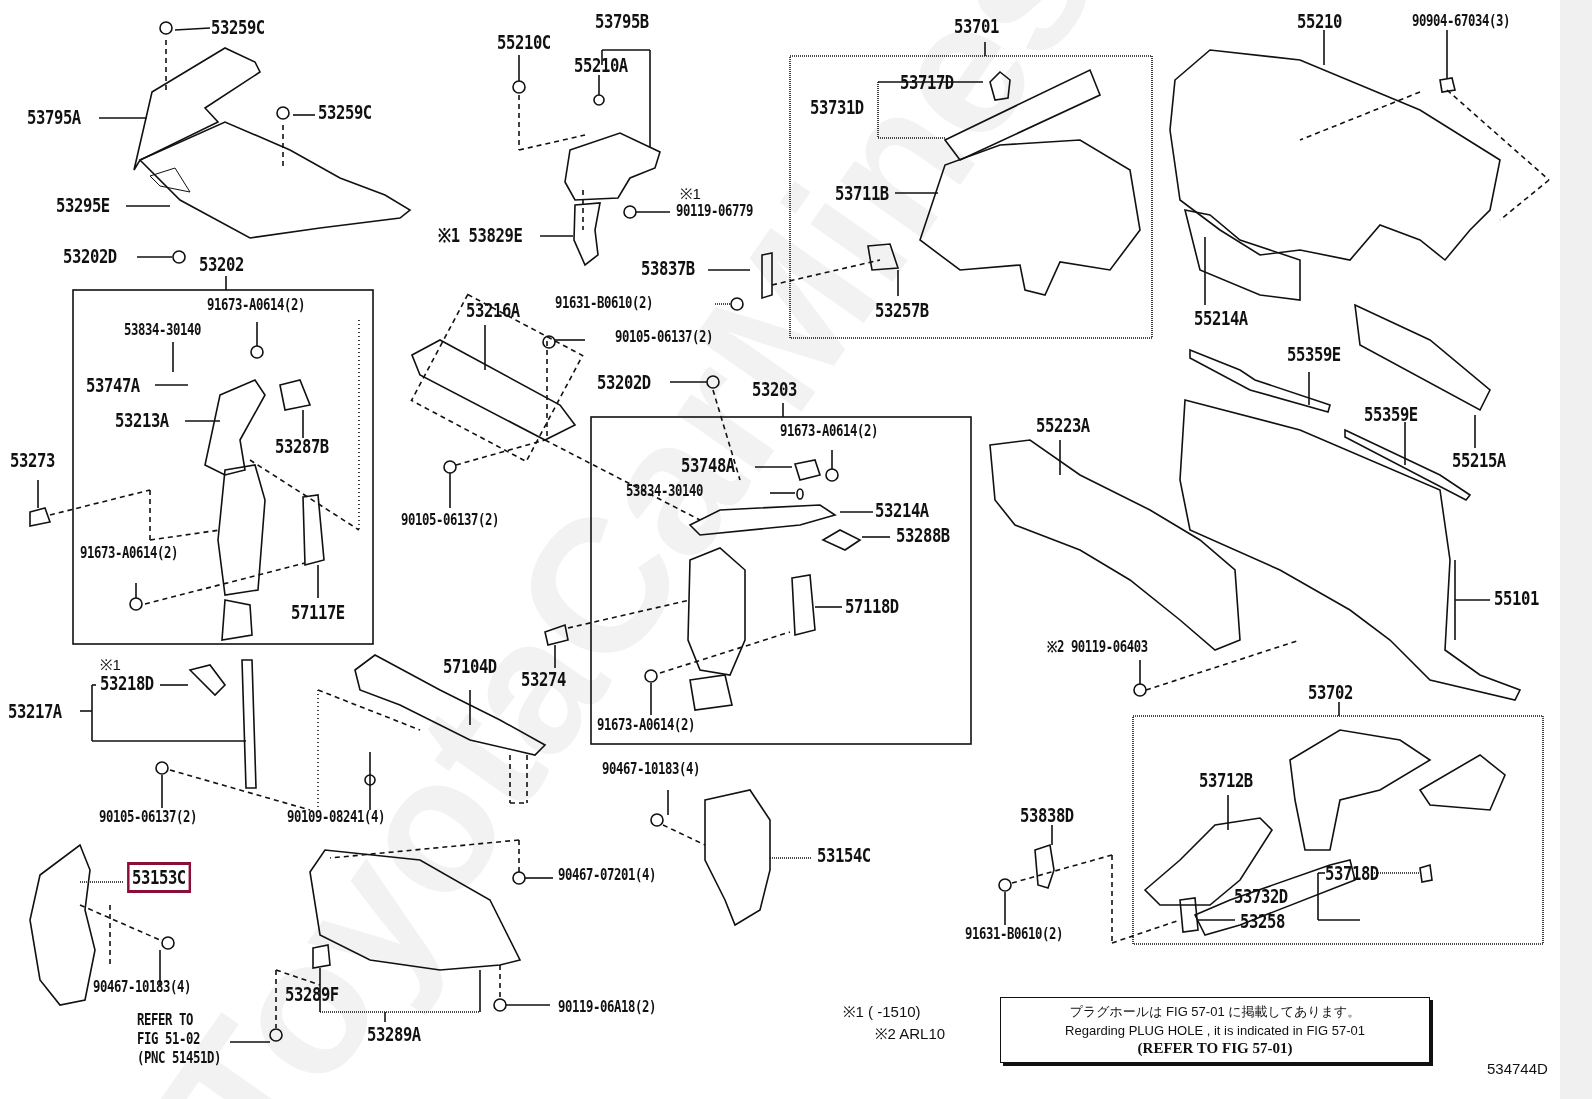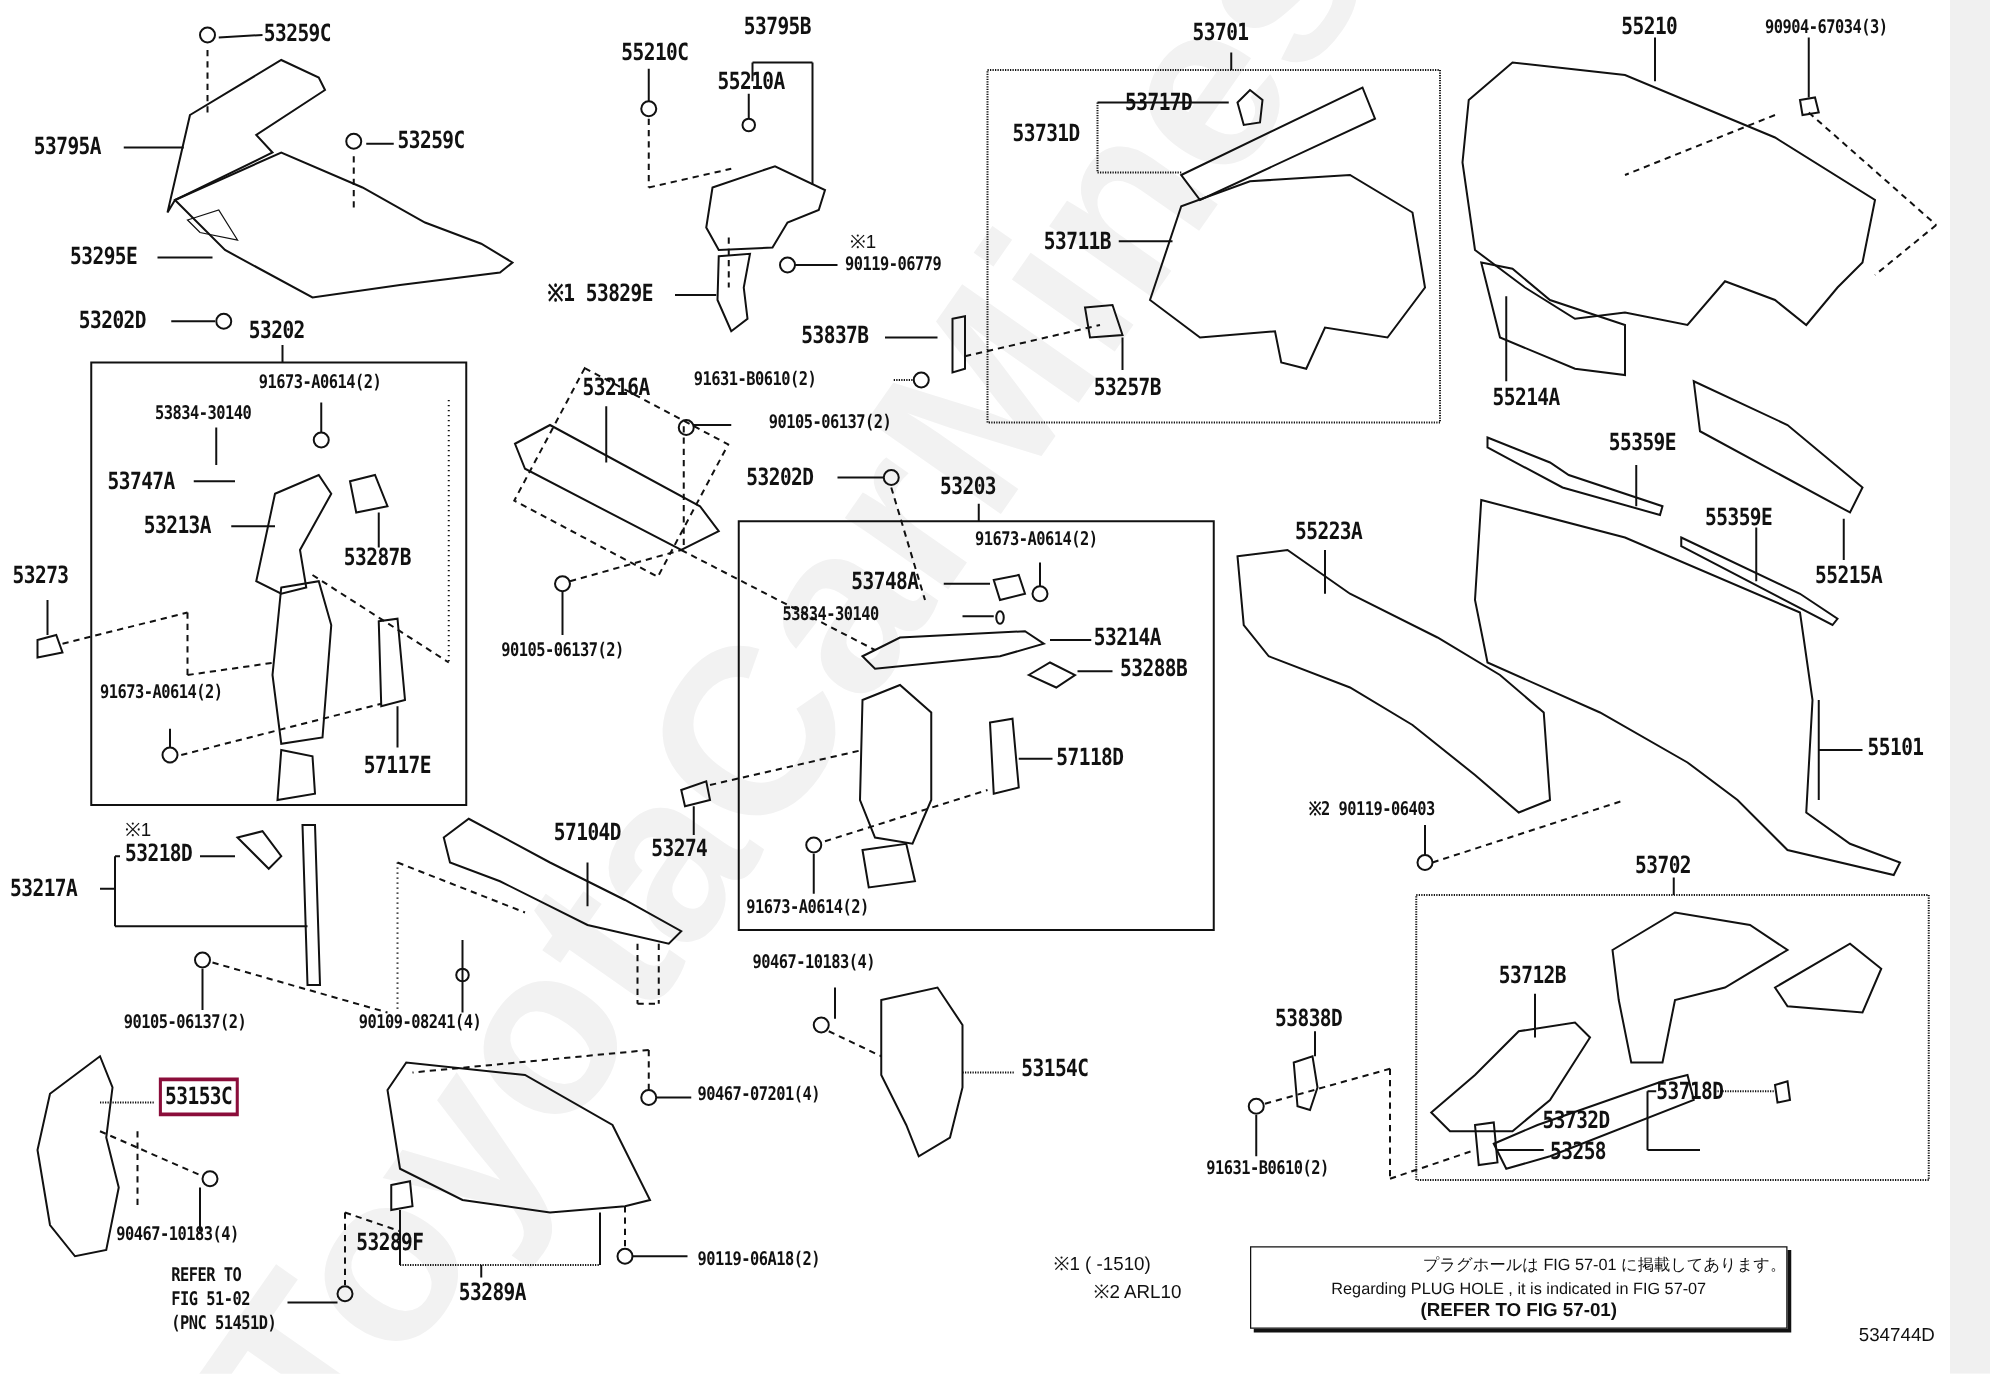--- a/index.html
+++ b/index.html
@@ -7,23 +7,23 @@
          font-family:"DejaVu Sans Mono","Liberation Mono",monospace; color:#111; }
   #stage { position:absolute; left:0; top:0; width:1560px; height:1099px; background:#fff; }
   #side-strip { position:absolute; left:1560px; top:0; width:32px; height:1099px; background:#f0f0f0; }
   svg.diagram { position:absolute; left:0; top:0; width:1560px; height:1099px; }
   .lbl { position:absolute; font-size:19px; font-weight:bold; letter-spacing:-0.5px; white-space:nowrap; line-height:1; transform:scaleX(0.82); transform-origin:left top; }
   .lbl.sm { font-size:15px; font-weight:bold; }
   .highlight { outline:3px solid #8b0d3a; outline-offset:3px; }
   .note { position:absolute; font-family:"Liberation Sans",sans-serif; font-size:15px; line-height:1.2; white-space:nowrap; }
   #info-box { position:absolute; left:1000px; top:997px; width:428px; height:64px; border:1.5px solid #111;
               box-shadow:3px 3px 0 #111; background:#fff; text-align:center; font-family:"Liberation Sans",sans-serif; }
-  #info-box .l1 { font-size:13px; margin-top:5px;text-align:right; }
+  #info-box .l1 { font-size:13px; margin-top:5px; }
   #info-box .l2 { font-size:13px; margin-top:2px; }
-  #info-box .l3 { font-size:15px; font-weight:bold; margin-top:2px; font-family:Liberation Sans, sans-serif; }
+  #info-box .l3 { font-size:15px; font-weight:bold; margin-top:2px; font-family:Liberation Serif, serif; }
   #fig-id { position:absolute; left:1487px; top:1060px; font-family:"Liberation Sans",sans-serif; font-size:15px; }
   .wm { position:absolute; font-family:"Liberation Sans",sans-serif; font-size:190px; font-weight:bold; color:#f2f2f2; transform:rotate(-55deg); transform-origin:left top; white-space:nowrap; pointer-events:none; }
 </style>
 </head>
 <body>
 
 <div id="stage">
 
   <div class="wm" style="left:120px;top:1080px;">ToyotaCarMines</div>
 
@@ -316,20 +316,20 @@
   <span class="lbl" style="left:1325px;top:864px;">53718D</span>
   <span class="lbl" style="left:1234px;top:887px;">53732D</span>
   <span class="lbl" style="left:1240px;top:912px;">53258</span>
   <span class="lbl sm" style="left:965px;top:927px;">91631-B0610(2)</span>
 
   <span class="note" style="left:843px;top:1003px;text-align:right;">※1 (      -1510)</span>
   <span class="note" style="left:843px;top:1025px;margin-left:32px;">※2 ARL10</span>
 
   <div id="info-box">
     <div class="l1">プラグホールは FIG 57-01 に掲載してあります。</div>
-    <div class="l2">Regarding  PLUG  HOLE , it is indicated in FIG  57-07</div>
+    <div class="l2">Regarding  PLUG  HOLE , it is indicated in FIG  57-01</div>
     <div class="l3">(REFER TO FIG 57-01)</div>
   </div>
 
   <span id="fig-id">534744D</span>
 </div>
 
 <div id="side-strip"></div>
 
 </body></html>

